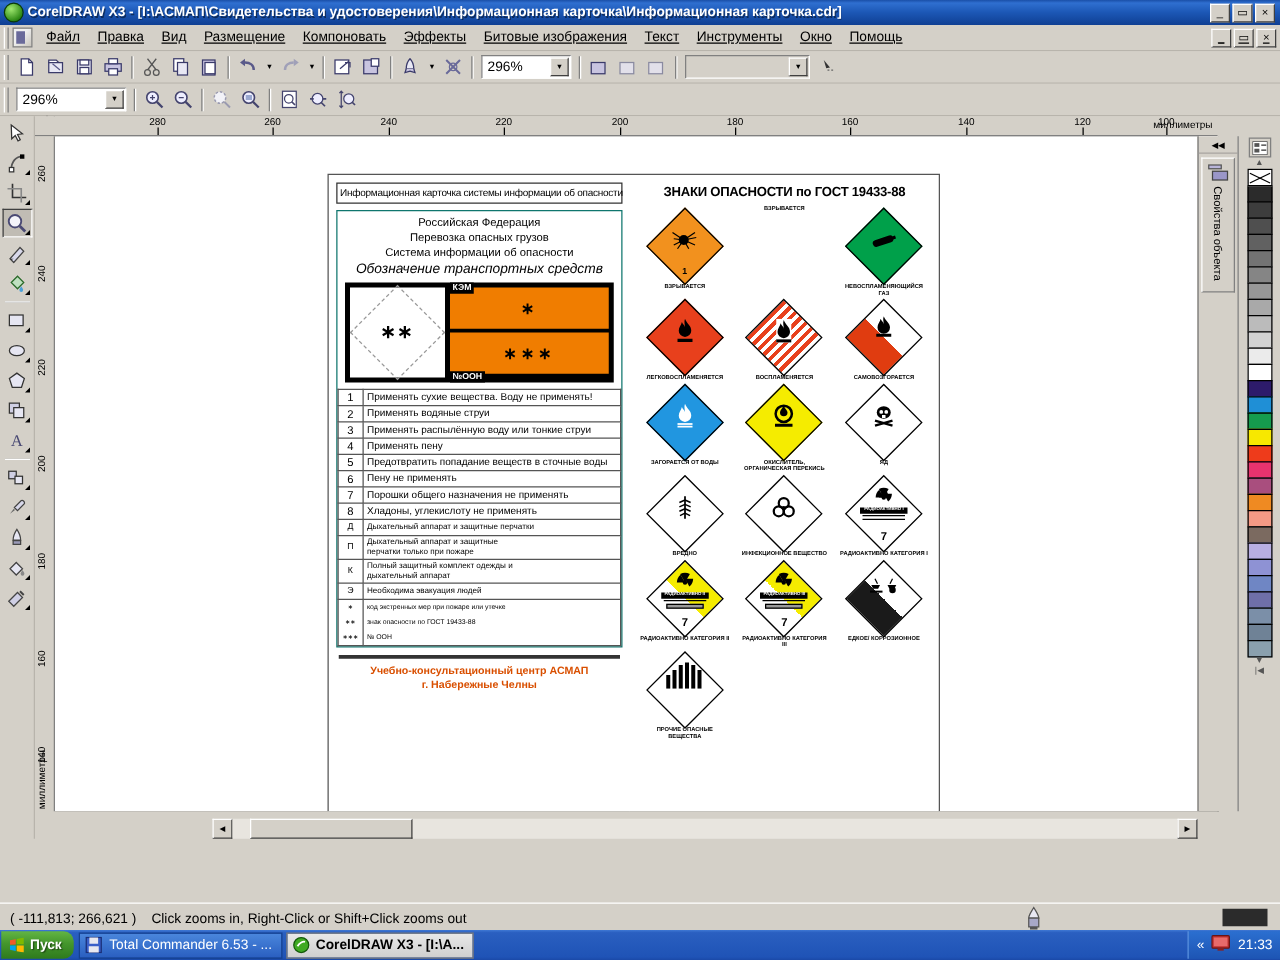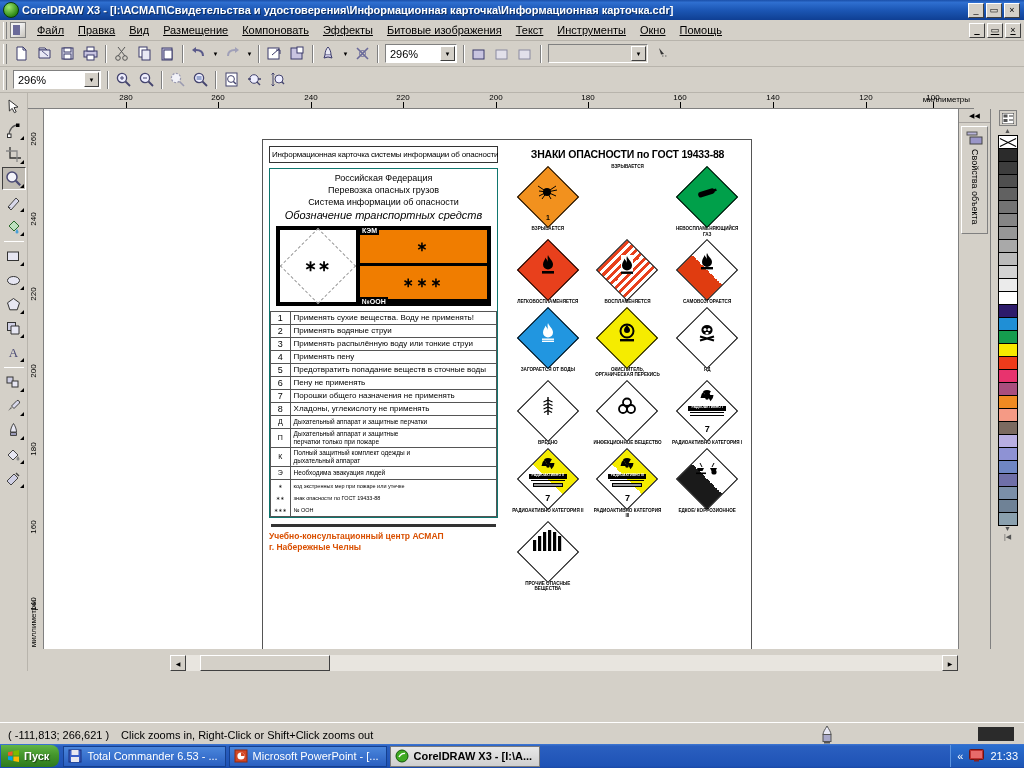--- a/index.html
+++ b/index.html
@@ -215,21 +215,21 @@
     border:1px solid #555; font-size:8px; padding:1px 3px; line-height:10px;
     vertical-align:middle;
   }
   .mtable td.num{ width:13px; text-align:center; font-size:9px; }
   .mtable td.small{ font-size:6.5px; line-height:8px; }
   .mtable td.tiny{ font-size:5.5px; line-height:7px; }
   .mtable td.numsm{ width:13px; text-align:center; font-size:7px; }
   .mtable td.numtiny{ width:13px; text-align:center; font-size:5px; vertical-align:middle;}
 
   .footer-rule{ height:3px; background:#333; margin:6px 2px 4px; }
-  .footer-l1{ color:#d94f00; font-size:8.5px; font-weight:bold; text-align:left; line-height:11px;}
+  .footer-l1{ color:#d94f00; font-size:8.5px; font-weight:bold; text-align:center; line-height:11px;}
   .footer-l2{ font-size:9px; font-weight:bold; display:flex; align-items:center; justify-content:center; gap:6px; margin-top:3px;}
   .asmap-logo{
     background:#1b3d8f; color:#fff; font-style:italic; font-weight:bold;
     font-size:9px; padding:2px 7px 2px 5px; border-radius:10px;
     letter-spacing:-.5px;
   }
 
   
   .hz-title{ text-align:center; font-size:10.5px; font-weight:bold; margin:2px 0 6px; letter-spacing:-.2px;}
   .hz-grid{ display:grid; grid-template-columns:repeat(3,1fr); row-gap:2px; }
@@ -1261,30 +1261,20 @@
       <span class="tskico">
         <svg width="14" height="14" viewBox="0 0 14 14">
             <rect x="1" y="1" width="12" height="12" fill="#3a5fc8" stroke="#1a2f78"></rect>
             <rect x="3.5" y="1" width="7" height="5" fill="#e8e8f0"></rect>
             <rect x="3" y="8" width="8" height="5" fill="#e8e8f0"></rect>
           </svg>
       </span>
       <span>Total Commander 6.53 - ...</span>
     </div>
 
-    <div class="tb-task">
-      <span class="tskico">
-        <svg width="14" height="14" viewBox="0 0 14 14">
-            <rect x="1" y="1" width="12" height="12" fill="#d24726" stroke="#8f2b12"></rect>
-            <circle cx="7" cy="7" r="3.6" fill="#fff"></circle>
-            <path d="M7 3.4v3.6h3.6A3.6 3.6 0 007 3.4z" fill="#d24726"></path>
-          </svg>
-      </span>
-      <span>Microsoft PowerPoint - [...</span>
-    </div>
 
     <div class="tb-task active">
       <span class="tskico">
         <svg width="14" height="14" viewBox="0 0 14 14">
             <circle cx="7" cy="7" r="6" fill="#3faa22" stroke="#14590a"></circle>
             <path d="M4 8c1.5-3 4.5-4 6-3.5" stroke="#fff" stroke-width="1.4" fill="none"></path>
           </svg>
       </span>
       <span>CorelDRAW X3 - [I:\A...</span>
     </div>

